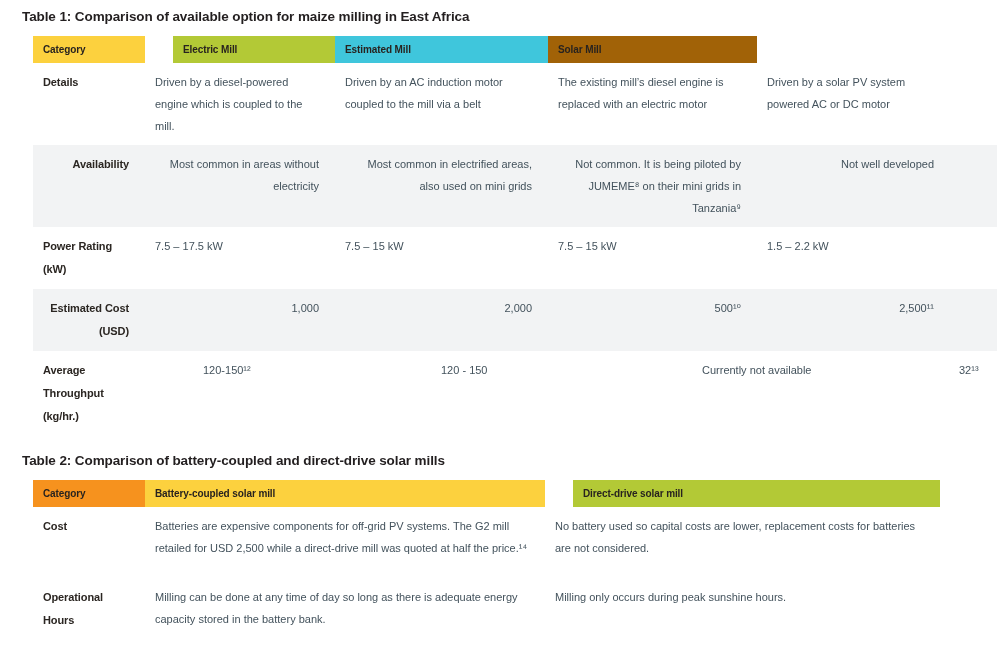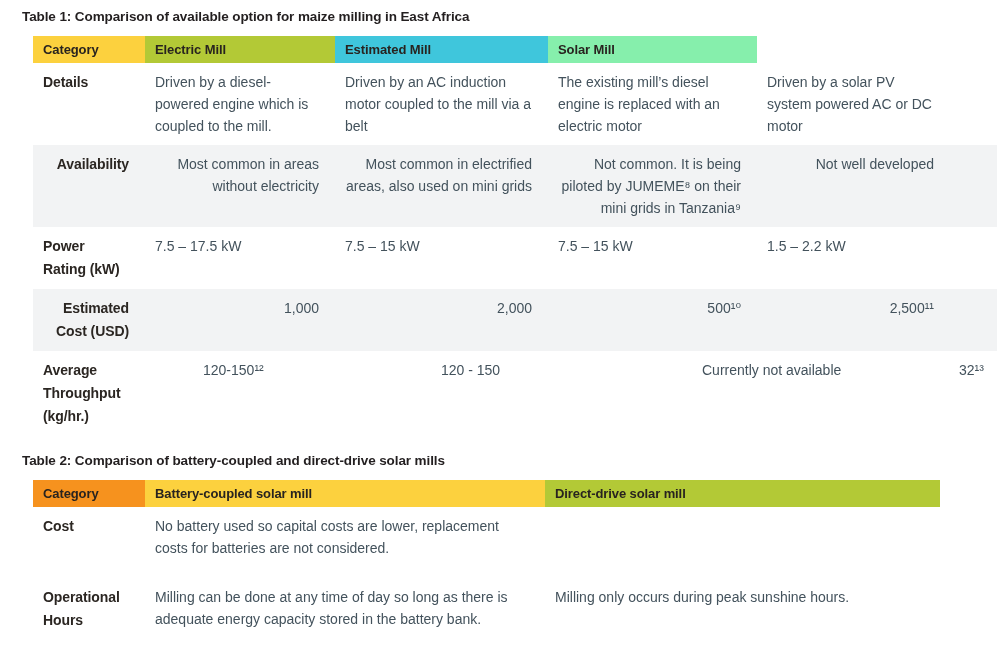--- a/index.html
+++ b/index.html
@@ -23,39 +23,39 @@
   .doc-title.second { margin-top: 17px; }
 
   .tbl { margin-left: 33px; margin-top: 12px; }
 
   .t1cols { display: grid; grid-template-columns: 112px 190px 213px 209px 193px; }
   .t2cols { display: grid; grid-template-columns: 112px 400px 395px; }
 
   .th {
     height: 27px;
     line-height: 27px;
-    font-size: 13px;
+    font-size: 10px;
     font-weight: bold;
     color: #28231F;
     padding: 0 8px 0 10px;
     letter-spacing: -0.1px;
     white-space: nowrap;
     overflow: hidden;
   }
   .c-yellow { background: #FCD13E; }
   .c-orange { background: #F6921E; }
-  .c-green  { background: #B3C936; }
+  .c-green  { background: #B3C936; margin-left: 28px; }
   .c-cyan   { background: #3FC6DC; }
-  .c-slate  { background: #86efac; }
+  .c-slate  { background: #a16207; }
 
   .trow { align-items: stretch; }
   .stripe { background: #F2F3F4; text-align: right; }
 
   .cell {
-    font-size: 14px;
+    font-size: 11px;
     line-height: 22px;
     color: #43525C;
     padding: 8px 16px 8px 10px;
   }
   .cell.lbl {
     font-weight: bold;
     color: #2B2622;
     line-height: 23px;
     letter-spacing: -0.1px;
   }
@@ -130,20 +130,21 @@
 
   <div class="tbl">
     <div class="t2cols">
       <div class="th c-orange">Category</div>
       <div class="th c-yellow">Battery-coupled solar mill</div>
       <div class="th c-green">Direct-drive solar mill</div>
     </div>
 
     <div class="t2cols trow r-cost2">
       <div class="cell lbl">Cost</div>
+      <div class="cell">Batteries are expensive components for off-grid PV systems. The G2 mill retailed for USD 2,500 while a direct-drive mill was quoted at half the price.¹⁴</div>
       <div class="cell">No battery used so capital costs are lower, replacement costs for batteries are not considered.</div>
     </div>
 
 
     <div class="t2cols trow r-hours">
       <div class="cell lbl">Operational Hours</div>
       <div class="cell">Milling can be done at any time of day so long as there is adequate energy capacity stored in the battery bank.</div>
       <div class="cell">Milling only occurs during peak sunshine hours.</div>
     </div>
 

